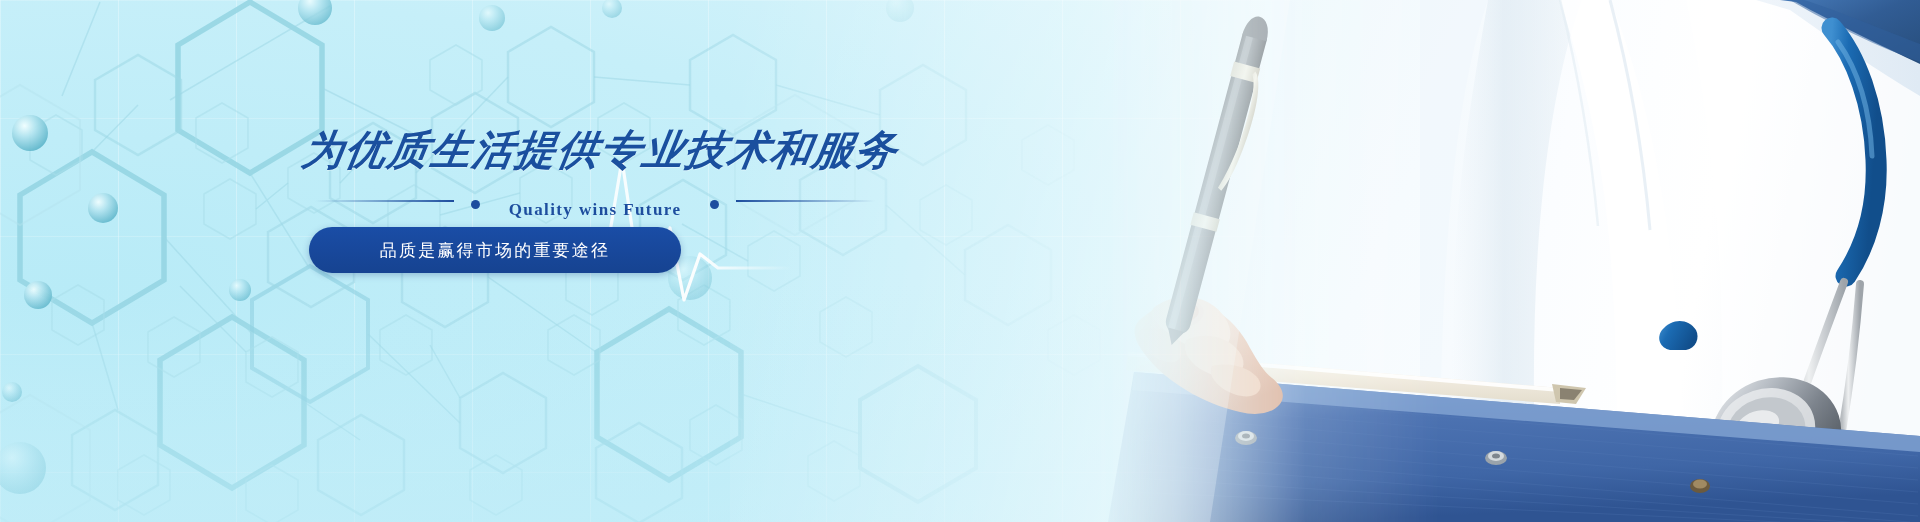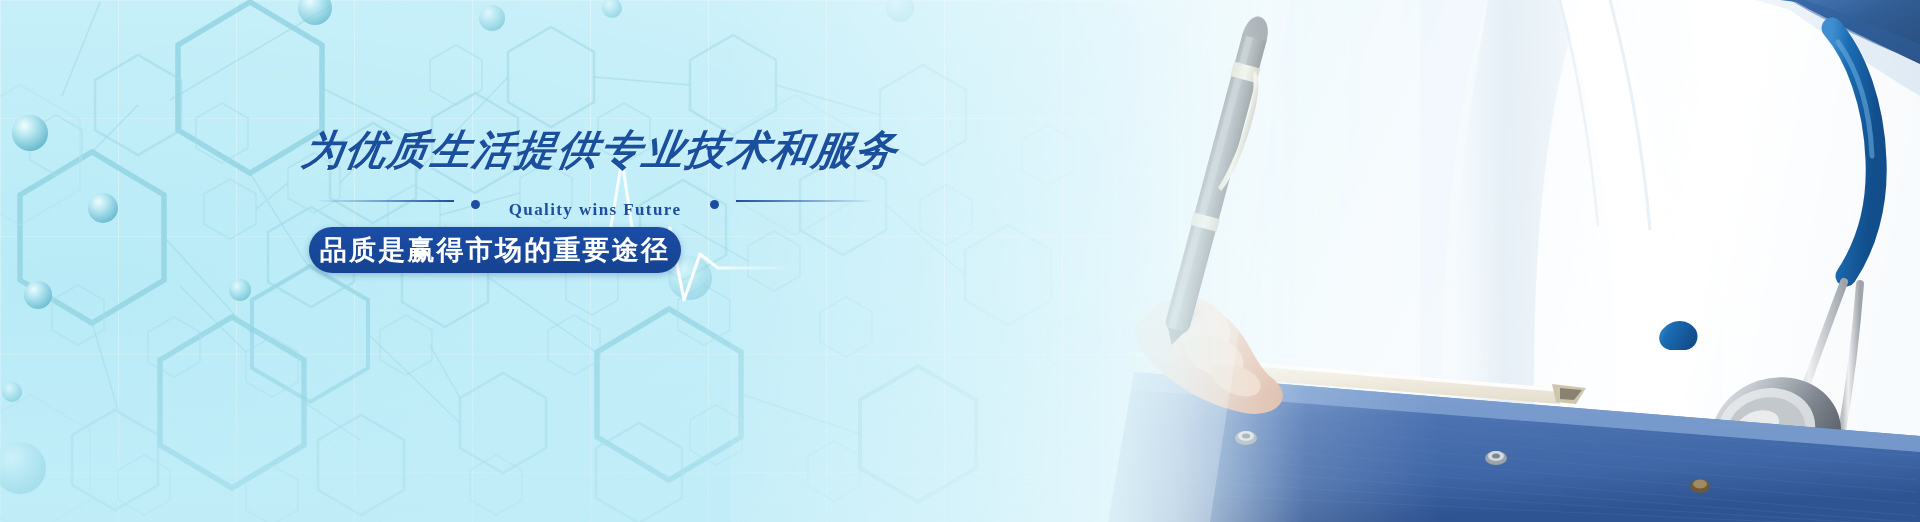--- a/index.html
+++ b/index.html
@@ -102,22 +102,22 @@
   .pill{
     position:absolute;left:309px;top:227px;
     width:372px;height:46px;
     border-radius:23px;
     background:linear-gradient(180deg,#1a4da6 0%,#164391 100%);
     box-shadow:0 2px 7px rgba(14,52,120,.28);
     display:flex;align-items:center;justify-content:center;
   }
   .pill-text{
     color:#ffffff;
-    font-size:27px;
-    font-weight:bold;
+    font-size:17px;
+    font-weight:normal;
     letter-spacing:2.2px;
     white-space:nowrap;
     font-family:"Liberation Sans","DejaVu Sans",sans-serif;
   }
 </style>
 </head>
 <body>
 
 <div id="banner">
 

